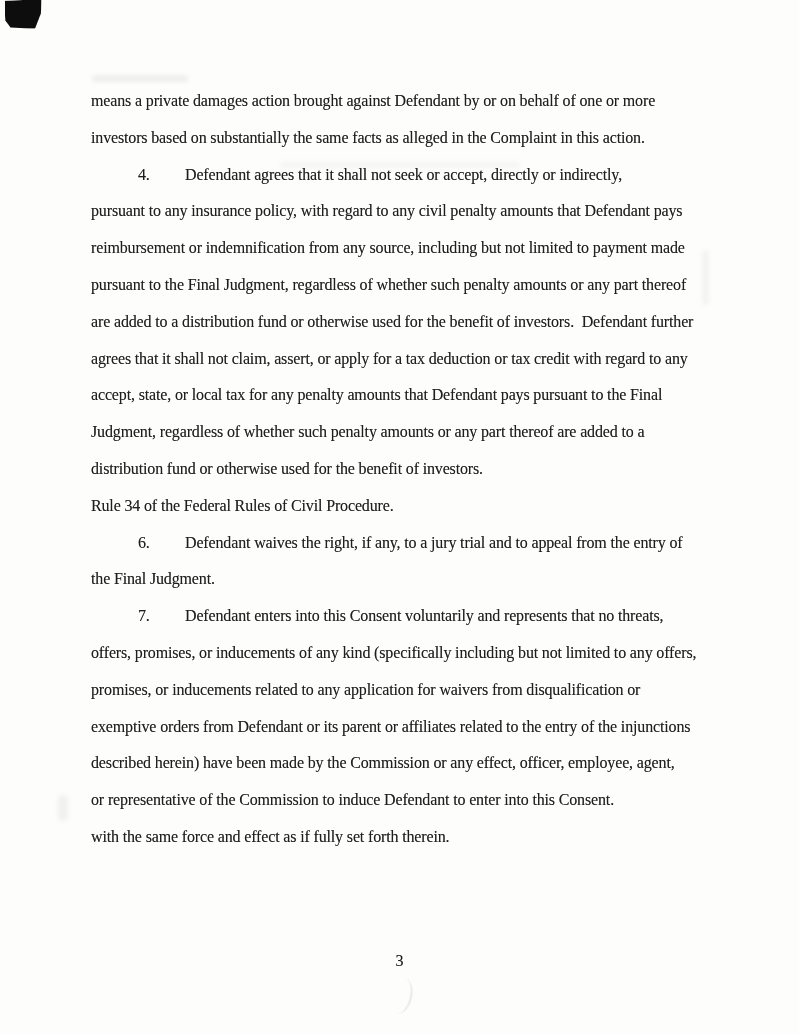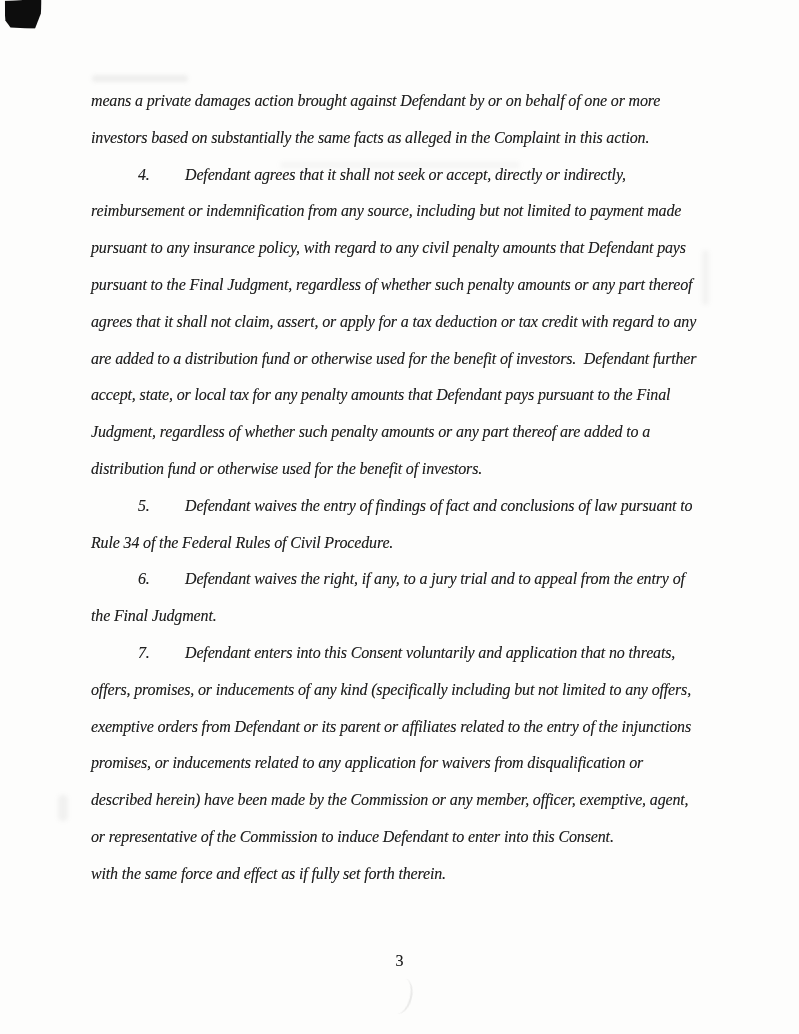--- a/index.html
+++ b/index.html
@@ -50,21 +50,21 @@
     position: absolute;
     left: 91px;
     top: 83px;
     width: 660px;
     font-size: 16px;
     letter-spacing: -0.15px;
     line-height: 36.8px;
     color: var(--ink);
     text-shadow: 0 0 0.5px rgba(20,20,20,0.45);
   }
-  .line { white-space: pre; height: 36.8px; font-style: italic; }
+  .line { white-space: pre; height: 36.8px; }
   .line .num {
     display: inline-block;
     margin-left: 47px;
     width: 47px;
   }
   .pagenum {
     position: absolute;
     left: 0; right: 0;
     top: 952px;
     text-align: center;
@@ -97,53 +97,52 @@
   <div class="smudge s4"></div>
 
   <div class="textblock">
 
       <div class="line"><span class="txt">means a private damages action brought against Defendant by or on behalf of one or more</span></div>
 
       <div class="line"><span class="txt">investors based on substantially the same facts as alleged in the Complaint in this action.</span></div>
 
       <div class="line"><span class="num">4.</span><span class="txt">Defendant agrees that it shall not seek or accept, directly or indirectly,</span></div>
 
+      <div class="line"><span class="txt">pursuant to any insurance policy, with regard to any civil penalty amounts that Defendant pays</span></div>
+
       <div class="line"><span class="txt">reimbursement or indemnification from any source, including but not limited to payment made</span></div>
-
-      <div class="line"><span class="txt">pursuant to any insurance policy, with regard to any civil penalty amounts that Defendant pays</span></div>
 
       <div class="line"><span class="txt">pursuant to the Final Judgment, regardless of whether such penalty amounts or any part thereof</span></div>
 
+      <div class="line"><span class="txt">are added to a distribution fund or otherwise used for the benefit of investors.  Defendant further</span></div>
+
       <div class="line"><span class="txt">agrees that it shall not claim, assert, or apply for a tax deduction or tax credit with regard to any</span></div>
-
-      <div class="line"><span class="txt">are added to a distribution fund or otherwise used for the benefit of investors.  Defendant further</span></div>
 
       <div class="line"><span class="txt">accept, state, or local tax for any penalty amounts that Defendant pays pursuant to the Final</span></div>
 
       <div class="line"><span class="txt">Judgment, regardless of whether such penalty amounts or any part thereof are added to a</span></div>
 
       <div class="line"><span class="txt">distribution fund or otherwise used for the benefit of investors.</span></div>
 
-      <div class="line"><span class="num">5.</span><span class="txt">Defendant waives the entry of findings of fact and conclusions of law pursuant to</span></div>
 
       <div class="line"><span class="txt">Rule 34 of the Federal Rules of Civil Procedure.</span></div>
 
       <div class="line"><span class="num">6.</span><span class="txt">Defendant waives the right, if any, to a jury trial and to appeal from the entry of</span></div>
 
       <div class="line"><span class="txt">the Final Judgment.</span></div>
 
-      <div class="line"><span class="num">7.</span><span class="txt">Defendant enters into this Consent voluntarily and application that no threats,</span></div>
+      <div class="line"><span class="num">7.</span><span class="txt">Defendant enters into this Consent voluntarily and represents that no threats,</span></div>
 
       <div class="line"><span class="txt">offers, promises, or inducements of any kind (specifically including but not limited to any offers,</span></div>
 
+      <div class="line"><span class="txt">promises, or inducements related to any application for waivers from disqualification or</span></div>
+
       <div class="line"><span class="txt">exemptive orders from Defendant or its parent or affiliates related to the entry of the injunctions</span></div>
 
-      <div class="line"><span class="txt">promises, or inducements related to any application for waivers from disqualification or</span></div>
-
-      <div class="line"><span class="txt">described herein) have been made by the Commission or any member, officer, exemptive, agent,</span></div>
+      <div class="line"><span class="txt">described herein) have been made by the Commission or any effect, officer, employee, agent,</span></div>
 
       <div class="line"><span class="txt">or representative of the Commission to induce Defendant to enter into this Consent.</span></div>
 
 
       <div class="line"><span class="txt">with the same force and effect as if fully set forth therein.</span></div>
     </div>
 
   <div class="pagenum">3</div>
 
   <div class="pen-mark"></div>

